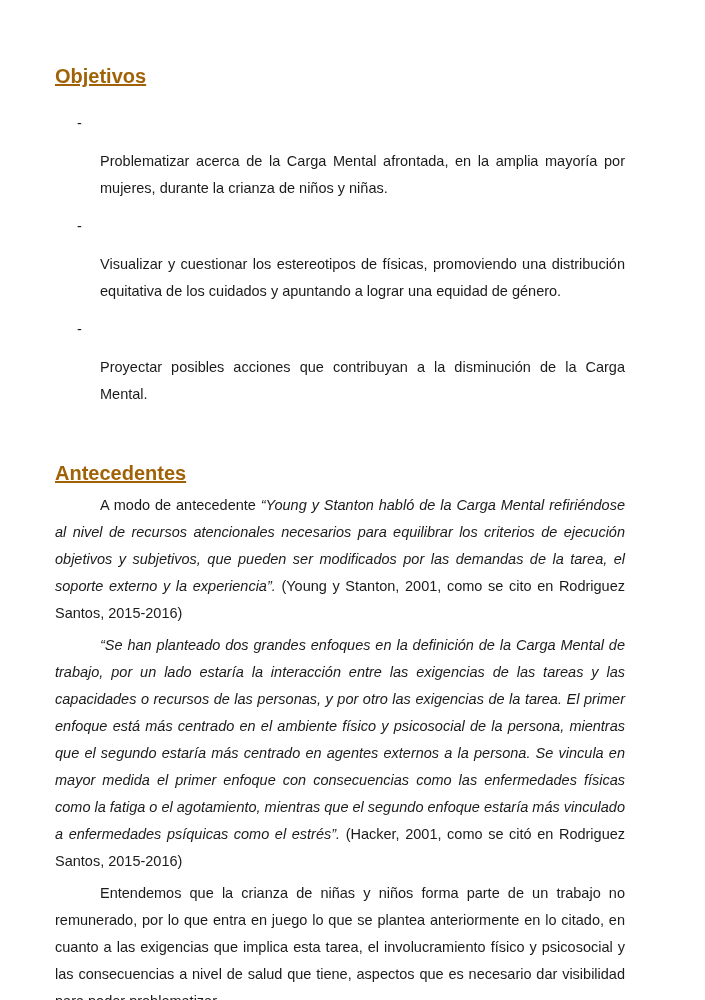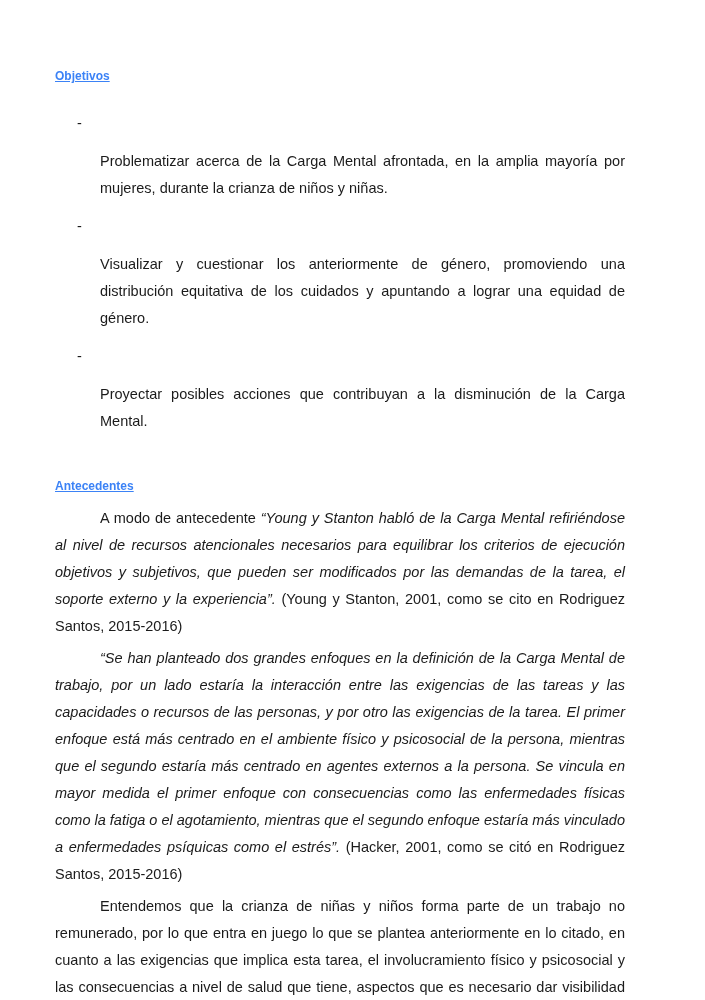--- a/index.html
+++ b/index.html
@@ -9,30 +9,30 @@
     width: 705px;
     height: 1000px;
     background: #ffffff;
     color: #1b1b1b;
     font-family: "Liberation Sans", sans-serif;
     font-size: 14.5px;
     line-height: 27px;
     padding: 63px 80px 0 55px;
   }
   .section-heading {
-    font-size: 12px;
+    font-size: 20px;
     font-weight: bold;
     text-decoration: underline;
-    color: #3b82f6;
+    color: #a16207;
   }
   .bullet-list { margin-top: 20px; }
   .bullet-item { display: flex; margin-bottom: 11px; }
   .bullet-marker { flex: none; width: 45px; padding-left: 22px; }
   .bullet-text { flex: 1 1 auto; text-align: justify; margin-top: 38px; }
-  .heading-antecedentes { margin-top: 38px; }
+  .heading-antecedentes { margin-top: 52px; }
   .para {
     text-align: justify;
     text-indent: 45px;
     margin-top: 5px;
   }
   .para:first-of-type { }
   .quote { font-style: italic; }
   .citation { font-style: normal; }
 </style>
 </head>
@@ -44,21 +44,21 @@
 
   <div class="bullet-list">
 
     <div class="bullet-item">
       <span class="bullet-marker">-</span>
       <span class="bullet-text">Problematizar acerca de la Carga Mental afrontada, en la amplia mayoría por mujeres, durante la crianza de niños y niñas.</span>
     </div>
 
     <div class="bullet-item">
       <span class="bullet-marker">-</span>
-      <span class="bullet-text">Visualizar y cuestionar los anteriormente de género, promoviendo una distribución equitativa de los cuidados y apuntando a lograr una equidad de género.</span>
+      <span class="bullet-text">Visualizar y cuestionar los estereotipos de físicas, promoviendo una distribución equitativa de los cuidados y apuntando a lograr una equidad de género.</span>
     </div>
 
     <div class="bullet-item">
       <span class="bullet-marker">-</span>
       <span class="bullet-text">Proyectar posibles acciones que contribuyan a la disminución de la Carga Mental.</span>
     </div>
 
   </div>
 
   <div class="section-heading heading-antecedentes">Antecedentes</div>

